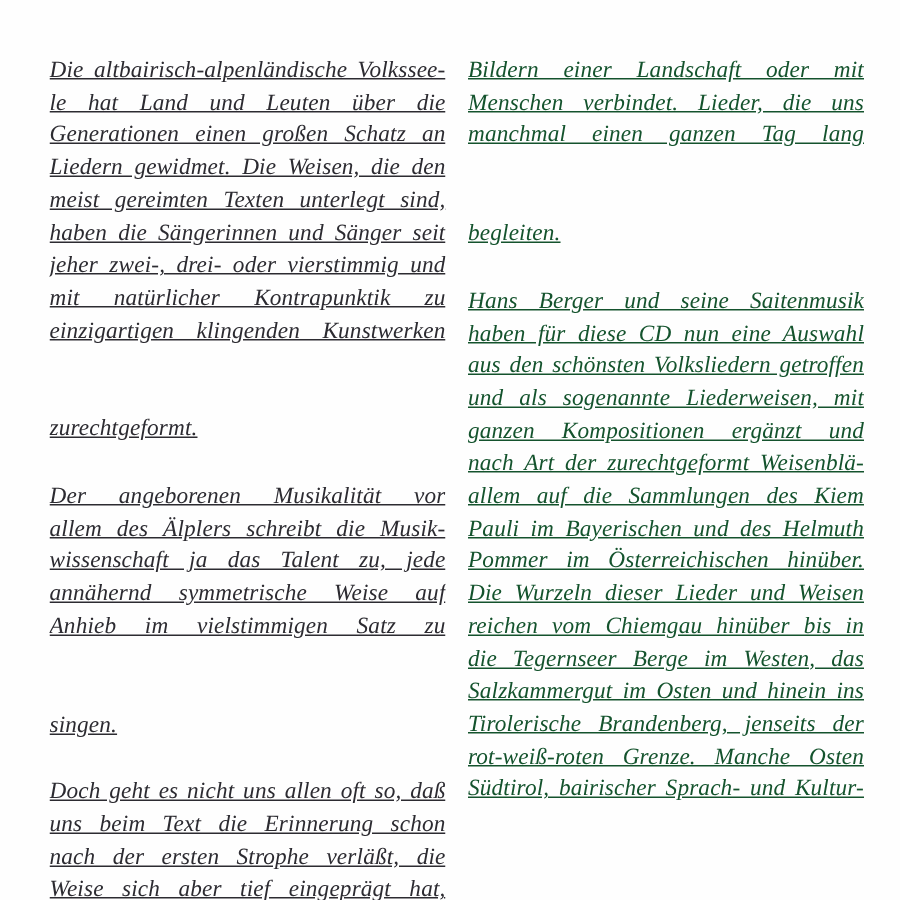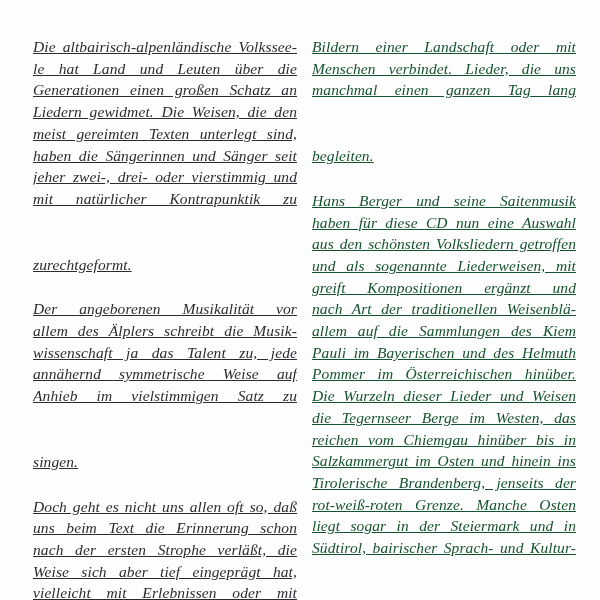--- a/index.html
+++ b/index.html
@@ -55,20 +55,21 @@
   <div class="text-column col-left" style="color: rgb(44, 43, 49);">
       <div class="paragraph">
         <div class="line">Die altbairisch-alpenländische Volkssee-</div>
         <div class="line">le hat Land und Leuten über die</div>
         <div class="line">Generationen einen großen Schatz an</div>
         <div class="line">Liedern gewidmet. Die Weisen, die den</div>
         <div class="line">meist gereimten Texten unterlegt sind,</div>
         <div class="line">haben die Sängerinnen und Sänger seit</div>
         <div class="line">jeher zwei-, drei- oder vierstimmig und</div>
         <div class="line">mit natürlicher Kontrapunktik zu</div>
+        <div class="line">einzigartigen klingenden Kunstwerken</div>
         <div class="line end">zurechtgeformt.</div>
       </div>
       <div class="paragraph">
         <div class="line">Der angeborenen Musikalität vor</div>
         <div class="line">allem des Älplers schreibt die Musik-</div>
         <div class="line">wissenschaft ja das Talent zu, jede</div>
         <div class="line">annähernd symmetrische Weise auf</div>
         <div class="line">Anhieb im vielstimmigen Satz zu</div>
         <div class="line end">singen.</div>
       </div>
@@ -85,28 +86,27 @@
         <div class="line">Bildern einer Landschaft oder mit</div>
         <div class="line">Menschen verbindet. Lieder, die uns</div>
         <div class="line">manchmal einen ganzen Tag lang</div>
         <div class="line end">begleiten.</div>
       </div>
       <div class="paragraph">
         <div class="line">Hans Berger und seine Saitenmusik</div>
         <div class="line">haben für diese CD nun eine Auswahl</div>
         <div class="line">aus den schönsten Volksliedern getroffen</div>
         <div class="line">und als sogenannte Liederweisen, mit</div>
-        <div class="line">greift Kompositionen ergänzt und</div>
-        <div class="line">nach Art der traditionellen Weisenblä-</div>
+        <div class="line">ganzen Kompositionen ergänzt und</div>
+        <div class="line">nach Art der zurechtgeformt Weisenblä-</div>
         <div class="line">allem auf die Sammlungen des Kiem</div>
         <div class="line">Pauli im Bayerischen und des Helmuth</div>
         <div class="line">Pommer im Österreichischen hinüber.</div>
         <div class="line">Die Wurzeln dieser Lieder und Weisen</div>
+        <div class="line">reichen vom Chiemgau hinüber bis in</div>
         <div class="line">die Tegernseer Berge im Westen, das</div>
-        <div class="line">reichen vom Chiemgau hinüber bis in</div>
         <div class="line">Salzkammergut im Osten und hinein ins</div>
         <div class="line">Tirolerische Brandenberg, jenseits der</div>
         <div class="line">rot-weiß-roten Grenze. Manche Osten</div>
-        <div class="line">liegt sogar in der Steiermark und in</div>
         <div class="line">Südtirol, bairischer Sprach- und Kultur-</div>
       </div>
     </div>
 </div>
 
 </body></html>

